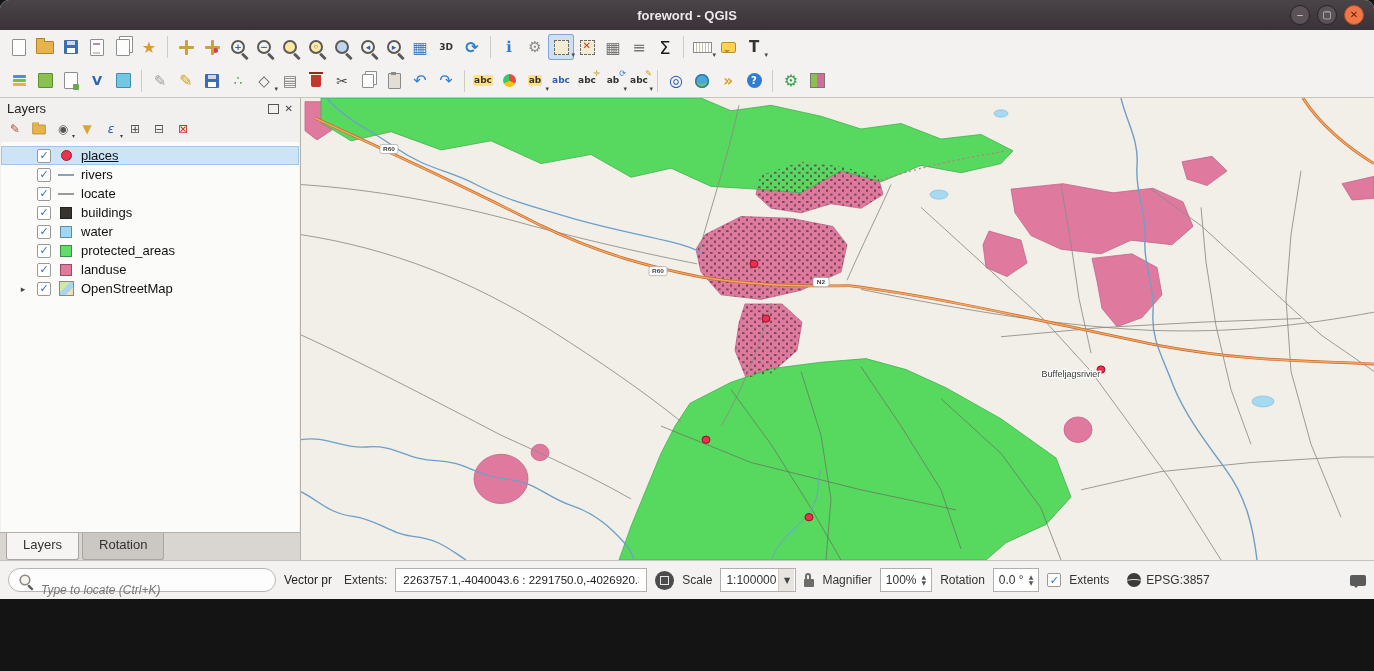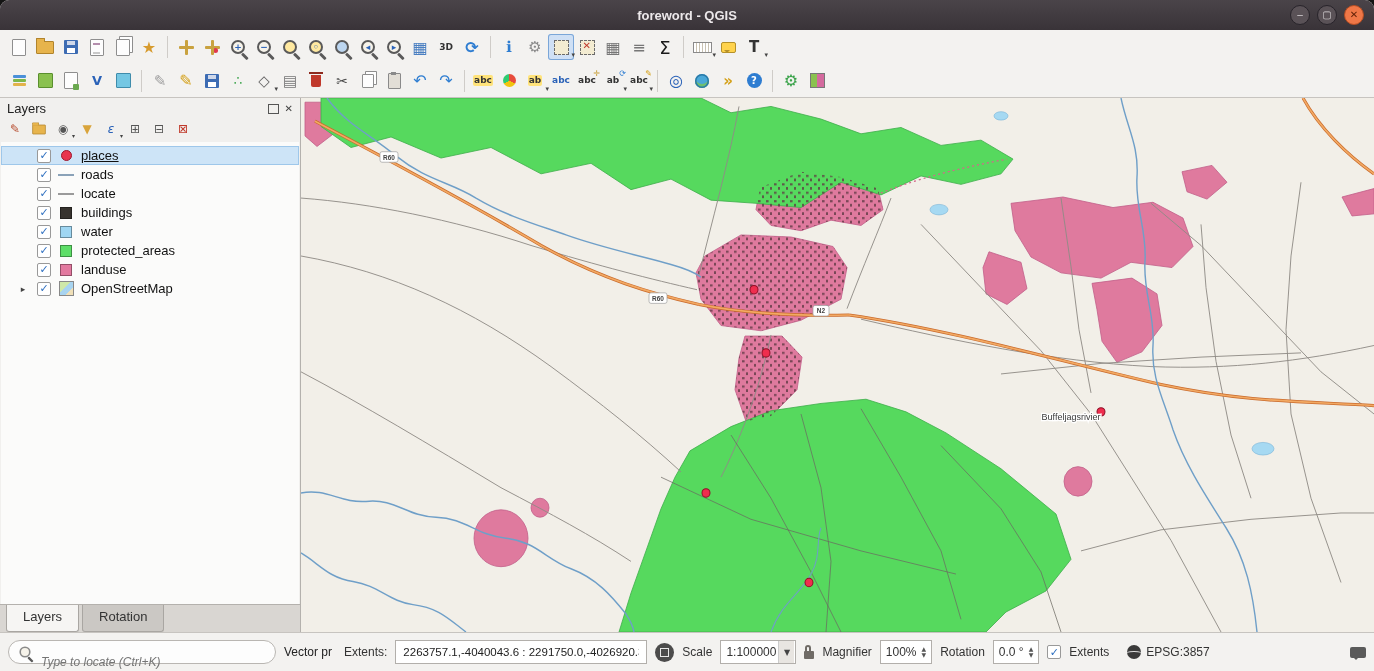--- a/index.html
+++ b/index.html
@@ -1,16 +1,16 @@
 <!DOCTYPE html>
 <html><head>
 <meta charset="utf-8">
 <style>
   html,body{margin:0;padding:0;background:#141414;font-family:"Liberation Sans",sans-serif;}
-  .window{width:1374px;height:671px;background:#f3f2f0;border-radius:9px 9px 0 0;overflow:hidden;display:flex;flex-direction:column;}
+  .window{width:1374px;height:599px;background:#f3f2f0;border-radius:9px 9px 0 0;overflow:hidden;display:flex;flex-direction:column;}
   
   .titlebar{height:30px;flex:0 0 auto;background:linear-gradient(#4a4449,#393338);display:flex;align-items:center;position:relative;}
   .titlebar .title{position:absolute;left:0;right:0;text-align:center;color:#ece8ea;font-weight:bold;font-size:13px;}
   .winbtns{margin-left:auto;display:flex;gap:7px;padding-right:10px;z-index:2;}
   .wbtn{width:18px;height:18px;border-radius:50%;background:#5a5257;border:1px solid #28242a;color:#d8d4d6;font-size:10px;line-height:1;display:flex;align-items:center;justify-content:center;cursor:default;}
   .wbtn.close{background:#ef7747;border-color:#b44d23;color:#5e1f06;}
   
   .menubar{height:27px;flex:0 0 auto;background:#f3f2f0;display:flex;align-items:center;padding:0 8px;font-size:13px;color:#2b2b2b;}
   .menu-item{padding:4px 9px;border-radius:3px;}
   
@@ -372,21 +372,21 @@
               <span class="sym-dot"></span>
             </span>
           <span class="lbl-underline">places</span>
         </div>
         <div class="lrow">
           <span class="expander"></span>
           <span class="cb">✓</span>
           <span class="symwrap">
               <span class="sym-line" style="background:#8aa2b8;"></span>
             </span>
-          <span>roads</span>
+          <span>rivers</span>
         </div>
         <div class="lrow">
           <span class="expander"></span>
           <span class="cb">✓</span>
           <span class="symwrap">
               <span class="sym-line" style="background:#9a9a9a;"></span>
             </span>
           <span>locate</span>
         </div>
         <div class="lrow">

